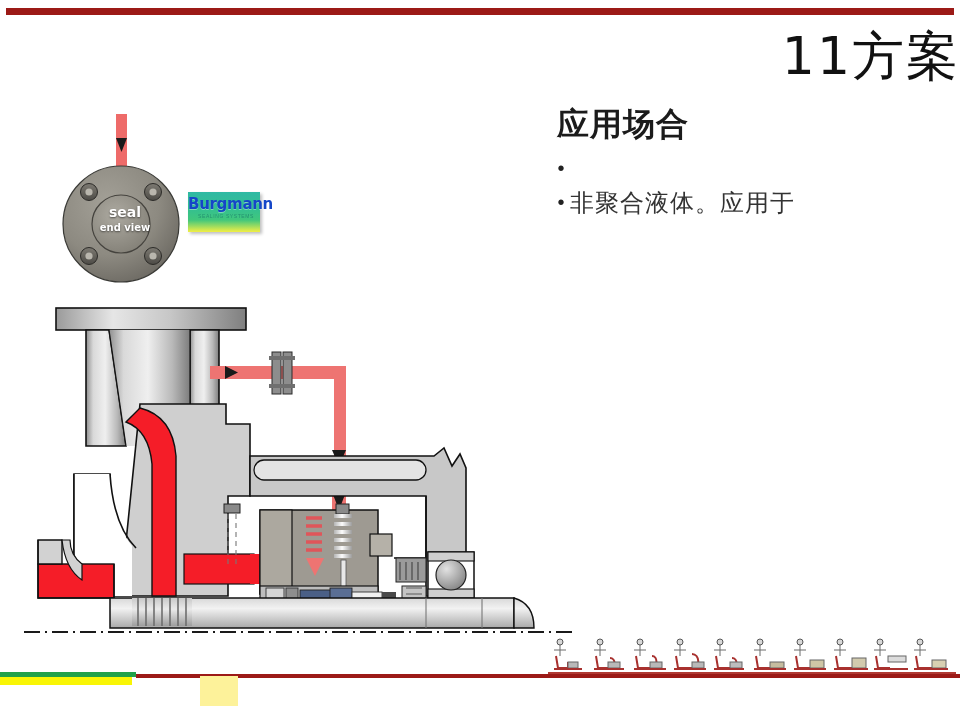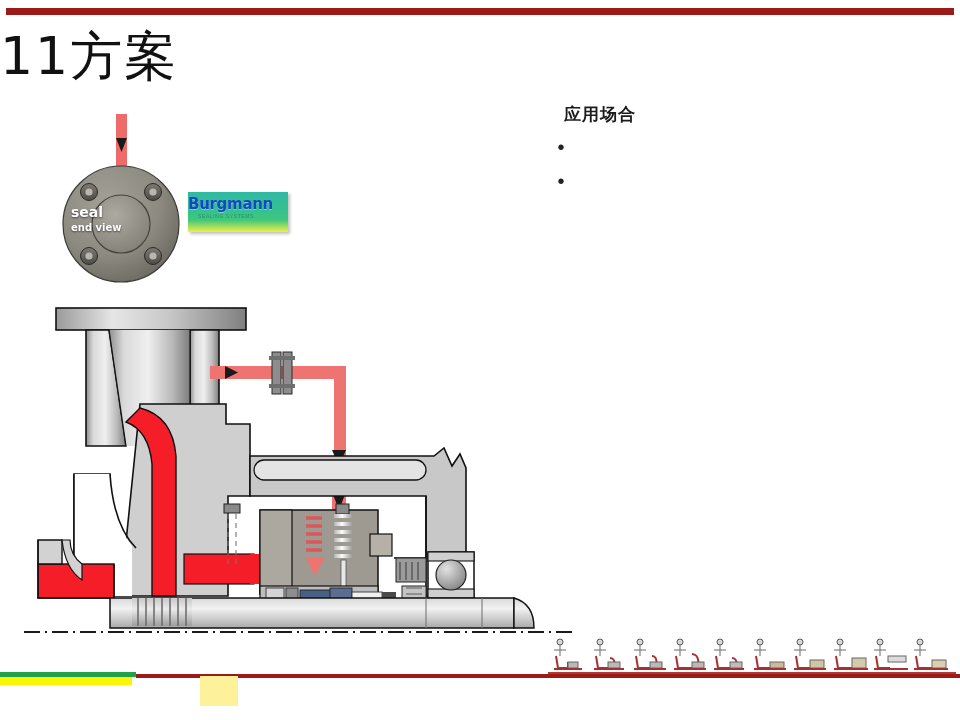--- a/index.html
+++ b/index.html
@@ -7,46 +7,46 @@
     width:960px;height:720px;background:#ffffff;overflow:hidden;
     font-family:"Liberation Sans","DejaVu Sans",sans-serif;position:relative;
   }
   .slide{position:absolute;inset:0;background:#fff;}
 
   
   .top-rule{position:absolute;left:6px;top:8px;width:948px;height:7px;background:#9c1a17;}
 
   
   .title{
-    position:absolute;left:0;top:22px;width:960px;text-align:left;
+    position:absolute;left:0;top:22px;width:960px;text-align:right;
     font-family:"DejaVu Sans","Liberation Sans",sans-serif;
     font-size:52px;color:#111;letter-spacing:2px;font-weight:400;
   }
 
   
   .text-block{position:absolute;left:552px;top:103px;width:390px;}
   .app-head{
     font-family:"DejaVu Sans","Liberation Sans",sans-serif;
-    font-size:17px;font-weight:700;color:#1b1b1b;margin:0 0 6px 12px;letter-spacing:1px;
+    font-size:32px;font-weight:700;color:#1b1b1b;margin:0 0 6px 5px;letter-spacing:1px;
   }
   .bullet-row{display:flex;align-items:flex-start;margin:2px 0 4px 0;}
   .bullet-dot{
     width:18px;flex:0 0 18px;color:#222;font-size:20px;line-height:30px;text-align:center;
   }
   .bullet-text{
     font-family:"DejaVu Sans","Liberation Sans",sans-serif;
     font-size:24px;color:#333;line-height:32px;letter-spacing:1px;
   }
 
   
   .seal-end{position:absolute;left:60px;top:112px;width:220px;height:180px;}
 
   
   .logo{
-    position:absolute;left:188px;top:192px;width:100px;height:40px;
+    position:absolute;left:188px;top:192px;width:72px;height:40px;
     background:linear-gradient(180deg,#2fb9a4 0%,#35c08e 45%,#41c77c 70%,#f2ef45 100%);
     box-shadow:2px 2px 3px rgba(0,0,0,.25);
   }
   .logo-word{
     position:absolute;left:0;top:3px;width:76px;text-align:center;
     font-family:"DejaVu Sans","Liberation Sans",sans-serif;
     font-weight:700;font-size:15px;color:#1546c8;letter-spacing:-.3px;
     text-shadow:0 1px 0 rgba(255,255,255,.35);
   }
   .logo-sub{
@@ -115,40 +115,41 @@
             <circle cx="29" cy="144" r="8.5" fill="url(#boltGrad)" stroke="#2c2b28" stroke-width="1"></circle>
             <circle cx="29" cy="144" r="3.6" fill="#b9b6ad"></circle>
           </g>
         <g>
             <circle cx="93" cy="144" r="8.5" fill="url(#boltGrad)" stroke="#2c2b28" stroke-width="1"></circle>
             <circle cx="93" cy="144" r="3.6" fill="#b9b6ad"></circle>
           </g>
       </g>
     </svg>
 
-    <div style="position:absolute;left:11px;top:92px;width:122px;pointer-events:none;">
+    <div style="position:absolute;left:4px;top:92px;width:122px;text-align:center;pointer-events:none;">
       <div style="font-family:'DejaVu Sans','Liberation Sans',sans-serif;font-weight:700;font-size:14px;color:#fff;line-height:16px;text-shadow:0 1px 2px rgba(0,0,0,.55);">seal</div>
       <div style="font-family:'DejaVu Sans','Liberation Sans',sans-serif;font-weight:700;font-size:10px;color:#fff;line-height:16px;text-shadow:0 1px 2px rgba(0,0,0,.55);">end view</div>
     </div>
   </div>
 
   <div class="logo">
     <div class="logo-word">Burgmann</div>
     <div class="logo-sub">SEALING SYSTEMS</div>
   </div>
 
   <div class="text-block">
     <div class="app-head">应用场合</div>
 
     <div class="bullet-row">
       <div class="bullet-dot">•</div>
     </div>
 
     <div class="bullet-row">
       <div class="bullet-dot">•</div>
+      <div class="bullet-text">非聚合液体。应用于</div>
     </div>
   </div>
 
   <div class="pump">
     <svg width="600" height="360" viewBox="0 0 600 360">
       <defs>
         <linearGradient id="nozGrad" x1="0" y1="0" x2="1" y2="0">
           <stop offset="0%" stop-color="#8f8f8f"></stop>
           <stop offset="18%" stop-color="#d9d9d9"></stop>
           <stop offset="48%" stop-color="#efefef"></stop>

